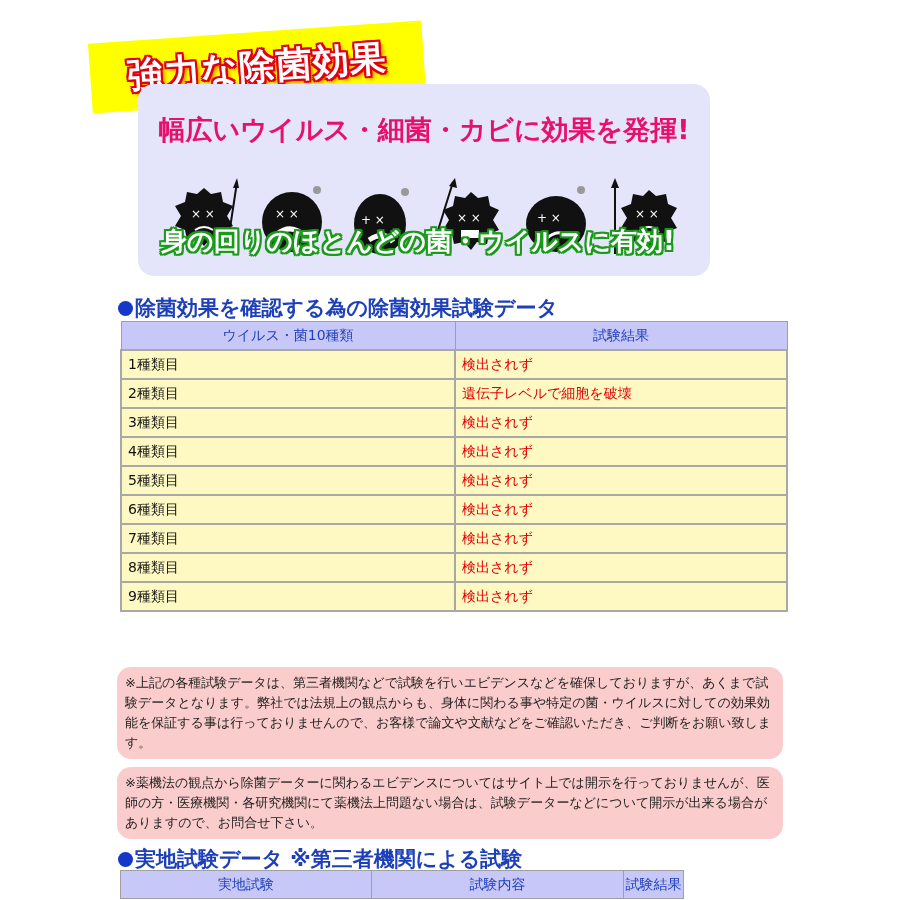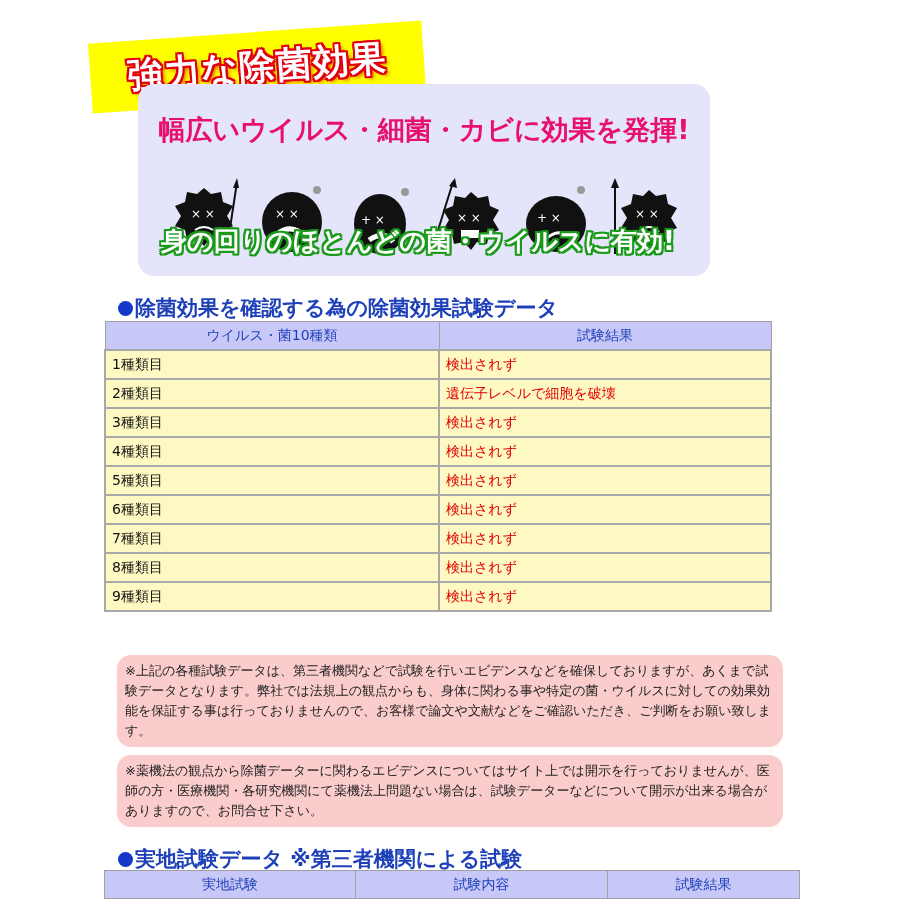--- a/index.html
+++ b/index.html
@@ -38,35 +38,35 @@
                  0 -2px 0 #1a9a1a, 0 2px 0 #1a9a1a, -2px 0 0 #1a9a1a, 2px 0 0 #1a9a1a;
   }
 
   .section-heading {
     position:absolute; left:118px; font-size:21px; font-weight:bold; color:#1d3fb8;
     display:flex; align-items:center;
   }
   .bullet { display:inline-block; width:15px; height:15px; border-radius:50%; background:#1638c8; margin-right:2px; }
 
   table.data {
-    position:absolute; left:104px; border-collapse:collapse; font-size:14px;padding-left:45px;
+    position:absolute; left:120px; border-collapse:collapse; font-size:14px;padding-left:45px;
   }
   table.data th {
     background:#c8c8f8; color:#1d3fb8; font-weight:normal; height:27px; padding:0;
     border:1px solid #a0a0a0; text-align:center; font-size:14px;
   }
   table.data td {
     height:27px; padding:0 0 0 6px; border:2px solid #a8a8a8; background:#fef9c3;
     color:#111; font-size:14px;
   }
   table.data td.result { color:#e00000; }
 
   .note {
     position:absolute; left:117px; width:650px; background:#fbcccc; border-radius:14px;
-    padding:6px 8px 6px 8px; font-size:13px; line-height:20px; color:#222;
+    padding:6px 8px 6px 8px; font-size:13px; line-height:20px; color:#222;margin-top:12px;
   }
 </style>
 </head>
 <body>
 
 <div class="title-banner">
   <span class="title-text">強力な除菌効果</span>
 </div>
 
 <div class="hero-panel" style="z-index:0;">
@@ -180,21 +180,21 @@
 </table>
 
 <div class="note" style="top:655px;">※上記の各種試験データは、第三者機関などで試験を行いエビデンスなどを確保しておりますが、あくまで試験データとなります。弊社では法規上の観点からも、身体に関わる事や特定の菌・ウイルスに対しての効果効能を保証する事は行っておりませんので、お客様で論文や文献などをご確認いただき、ご判断をお願い致します。</div>
 <div class="note" style="top:755px;">※薬機法の観点から除菌データーに関わるエビデンスについてはサイト上では開示を行っておりませんが、医師の方・医療機関・各研究機関にて薬機法上問題ない場合は、試験データーなどについて開示が出来る場合がありますので、お問合せ下さい。</div>
 
 <div class="section-heading" style="top:845px;">
   <span class="bullet"></span>
   <span>実地試験データ ※第三者機関による試験</span>
 </div>
 
-<table class="data" style="top:870px; width:696px;">
+<table class="data" style="top:870px; width:564px;">
   <thead>
     <tr>
       <th style="width:250px;">実地試験</th>
       <th style="width:251px;">試験内容</th>
       <th>試験結果</th>
     </tr>
   </thead>
 </table>
 
 </body></html>

